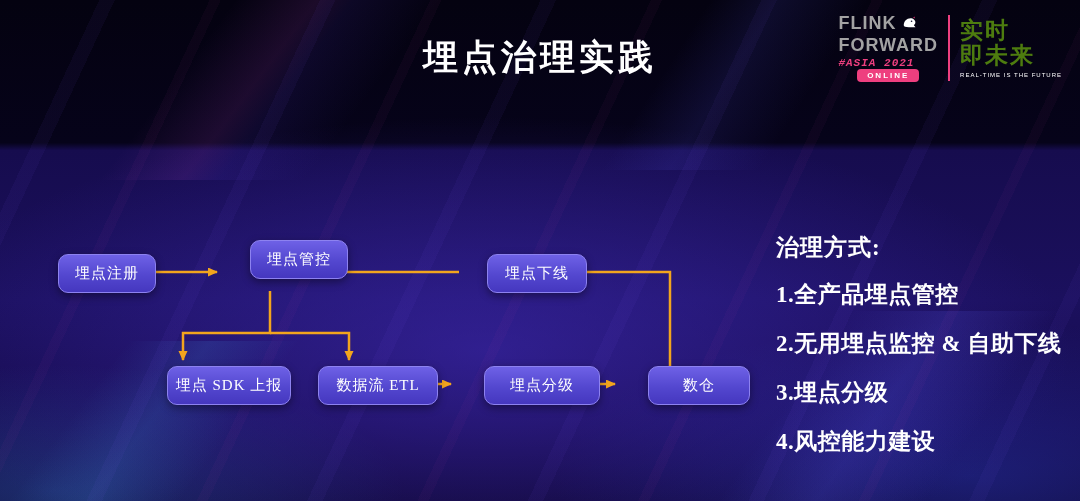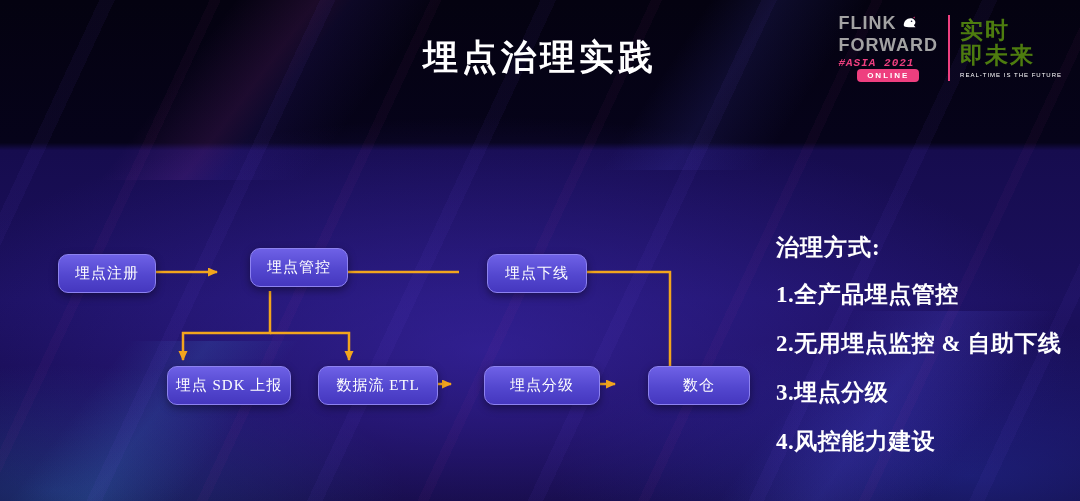--- a/index.html
+++ b/index.html
@@ -119,21 +119,21 @@
       <polyline points="270,291 270,333 183,333 183,360" fill="none" marker-end="url(#ah)"></polyline>
       <polyline points="270,333 349,333 349,360" fill="none" marker-end="url(#ah)"></polyline>
       <polyline points="243,384 285,384" fill="none" marker-end="url(#ah)"></polyline>
       <polyline points="408,384 451,384" fill="none" marker-end="url(#ah)"></polyline>
       <polyline points="570,384 615,384" fill="none" marker-end="url(#ah)"></polyline>
       <polyline points="670,366 670,272 563,272" fill="none" marker-end="url(#ah)"></polyline>
     </g>
   </svg>
 
   <div class="node" style="left:30px;top:254px;width:96px;height:37px">埋点注册</div>
-  <div class="node" style="left:222px;top:248px;width:96px;height:37px">埋点管控</div>
+  <div class="node" style="left:222px;top:240px;width:96px;height:37px">埋点管控</div>
   <div class="node" style="left:459px;top:254px;width:98px;height:37px">埋点下线</div>
   <div class="node" style="left:139px;top:366px;width:122px;height:37px">埋点 SDK 上报</div>
   <div class="node" style="left:456px;top:366px;width:114px;height:37px">埋点分级</div>
   <div class="node" style="left:290px;top:366px;width:118px;height:37px">数据流 ETL</div>
   <div class="node" style="left:620px;top:366px;width:100px;height:37px">数仓</div>
 
   <div class="notes">
     <div class="notes-heading">治理方式:</div>
     <div class="note-item">1.全产品埋点管控</div>
     <div class="note-item">2.无用埋点监控 &amp; 自助下线</div>

